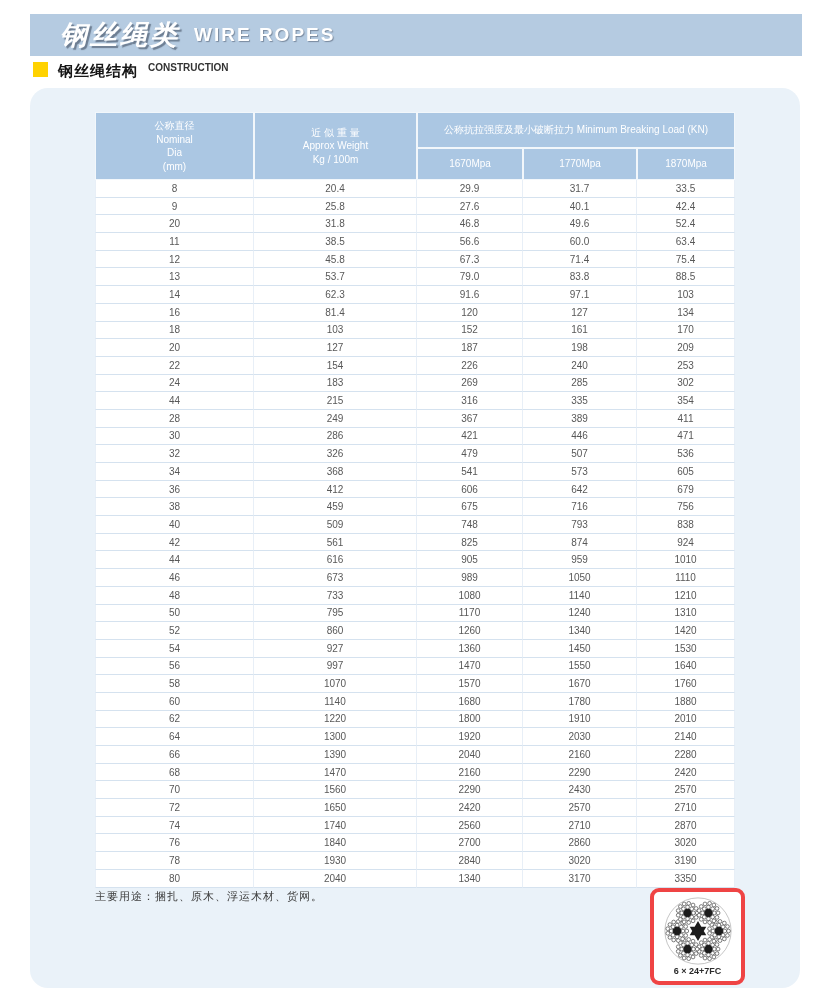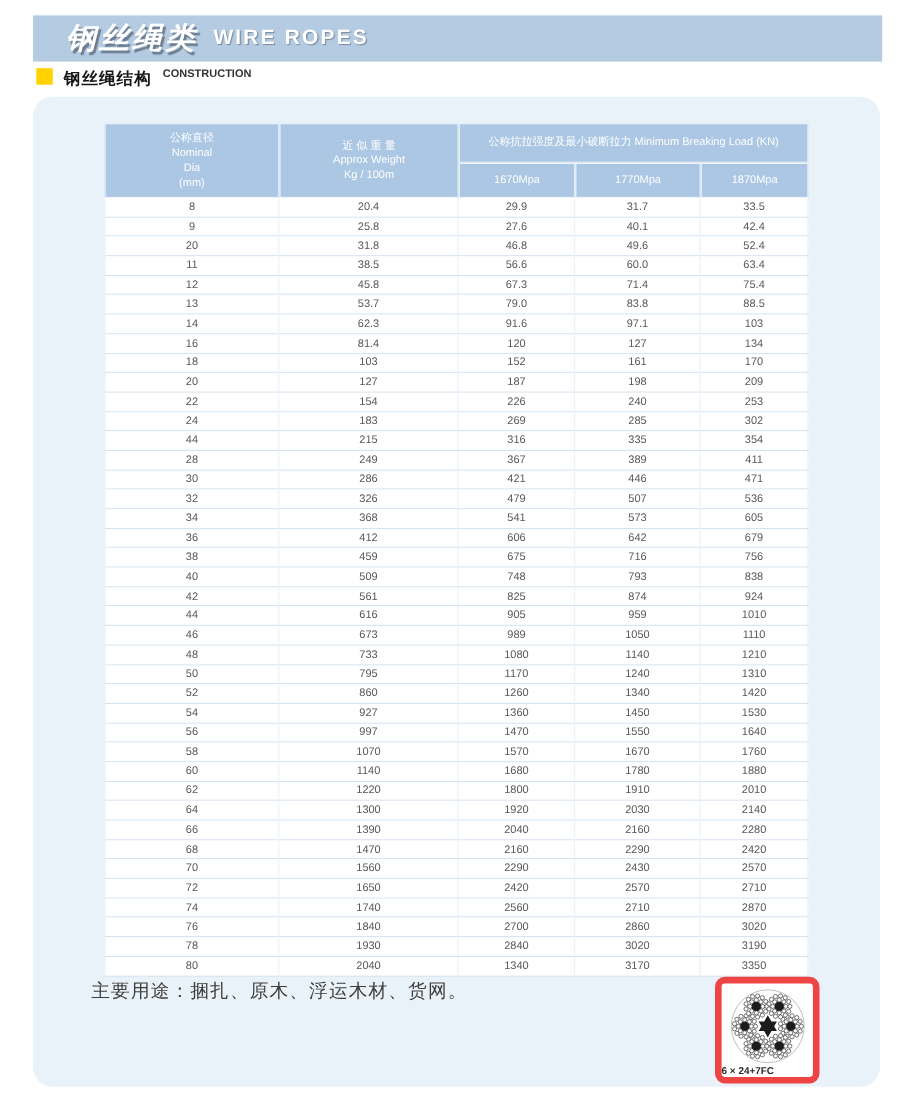--- a/index.html
+++ b/index.html
@@ -45,27 +45,27 @@
   th.h-group{height:30px;margin-left:19px;}
   th.h-grade{height:26px;margin-top:43px;}
   table.spec td{
     background:#ffffff;color:#585858;font-size:10px;text-align:center;
     height:16.7px;padding:0;
     border-bottom:1px solid #d5e2ef;border-right:1px solid #e8eff7;
   }
   table.spec td:first-child{border-left:1px solid #e8eff7;}
   
   .usage{
-    position:absolute;left:53px;top:801px;font-size:17px;color:#3d3d3d;letter-spacing:1px;
+    position:absolute;left:65px;top:801px;font-size:11px;color:#3d3d3d;letter-spacing:1px;
   }
   
   .diagram-box{
     position:absolute;left:620px;top:800px;width:95px;height:97px;
-    background:#ffffff;border:6px solid #ef4444;border-radius:9px;
-    box-sizing:border-box;text-align:left;
+    background:#ffffff;border:4px solid #ef4444;border-radius:9px;
+    box-sizing:border-box;text-align:center;
   }
   .diagram-box svg{display:block;margin:3px auto 0 auto;}
   .diagram-label{font-size:9px;font-weight:bold;color:#2c2c2c;margin-top:-1px;}
 </style>
 </head>
 <body>
 
 <div class="topbar">
   <span class="cn">钢丝绳类</span>
   <span class="en">WIRE ROPES</span>

